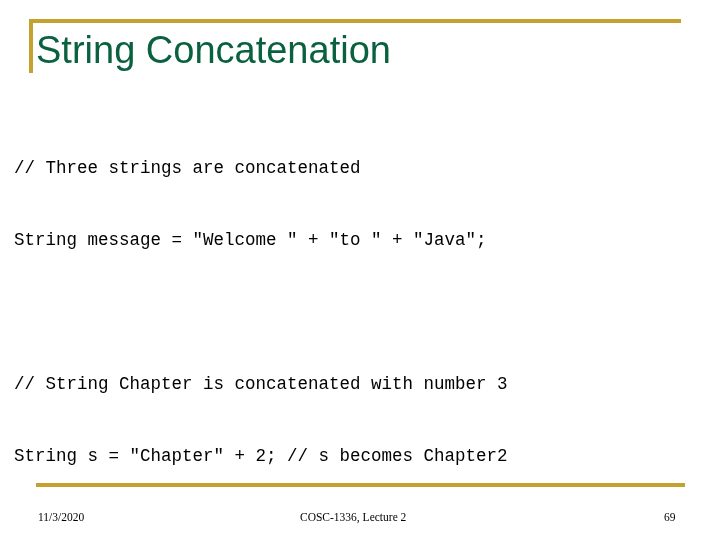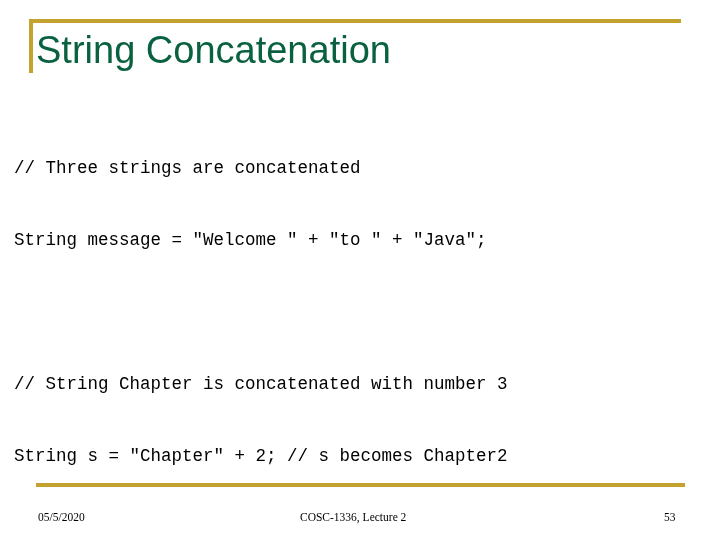--- a/index.html
+++ b/index.html
@@ -106,17 +106,17 @@
       <div class="code-line">String message = "Welcome " + "to " + "Java";</div>
     </div>
     <div class="code-block">
       <div class="code-line">// String Chapter is concatenated with number 3</div>
       <div class="code-line">String s = "Chapter" + 2; // s becomes Chapter2</div>
     </div>
 
   </div>
 
   <div id="footer-rule"></div>
-  <div class="footer-text" id="footer-date">05/5/2020</div>
+  <div class="footer-text" id="footer-date">11/3/2020</div>
   <div class="footer-text" id="footer-center">COSC-1336, Lecture 2</div>
-  <div class="footer-text" id="footer-page">53</div>
+  <div class="footer-text" id="footer-page">69</div>
 
 </div>
 
 </body></html>

